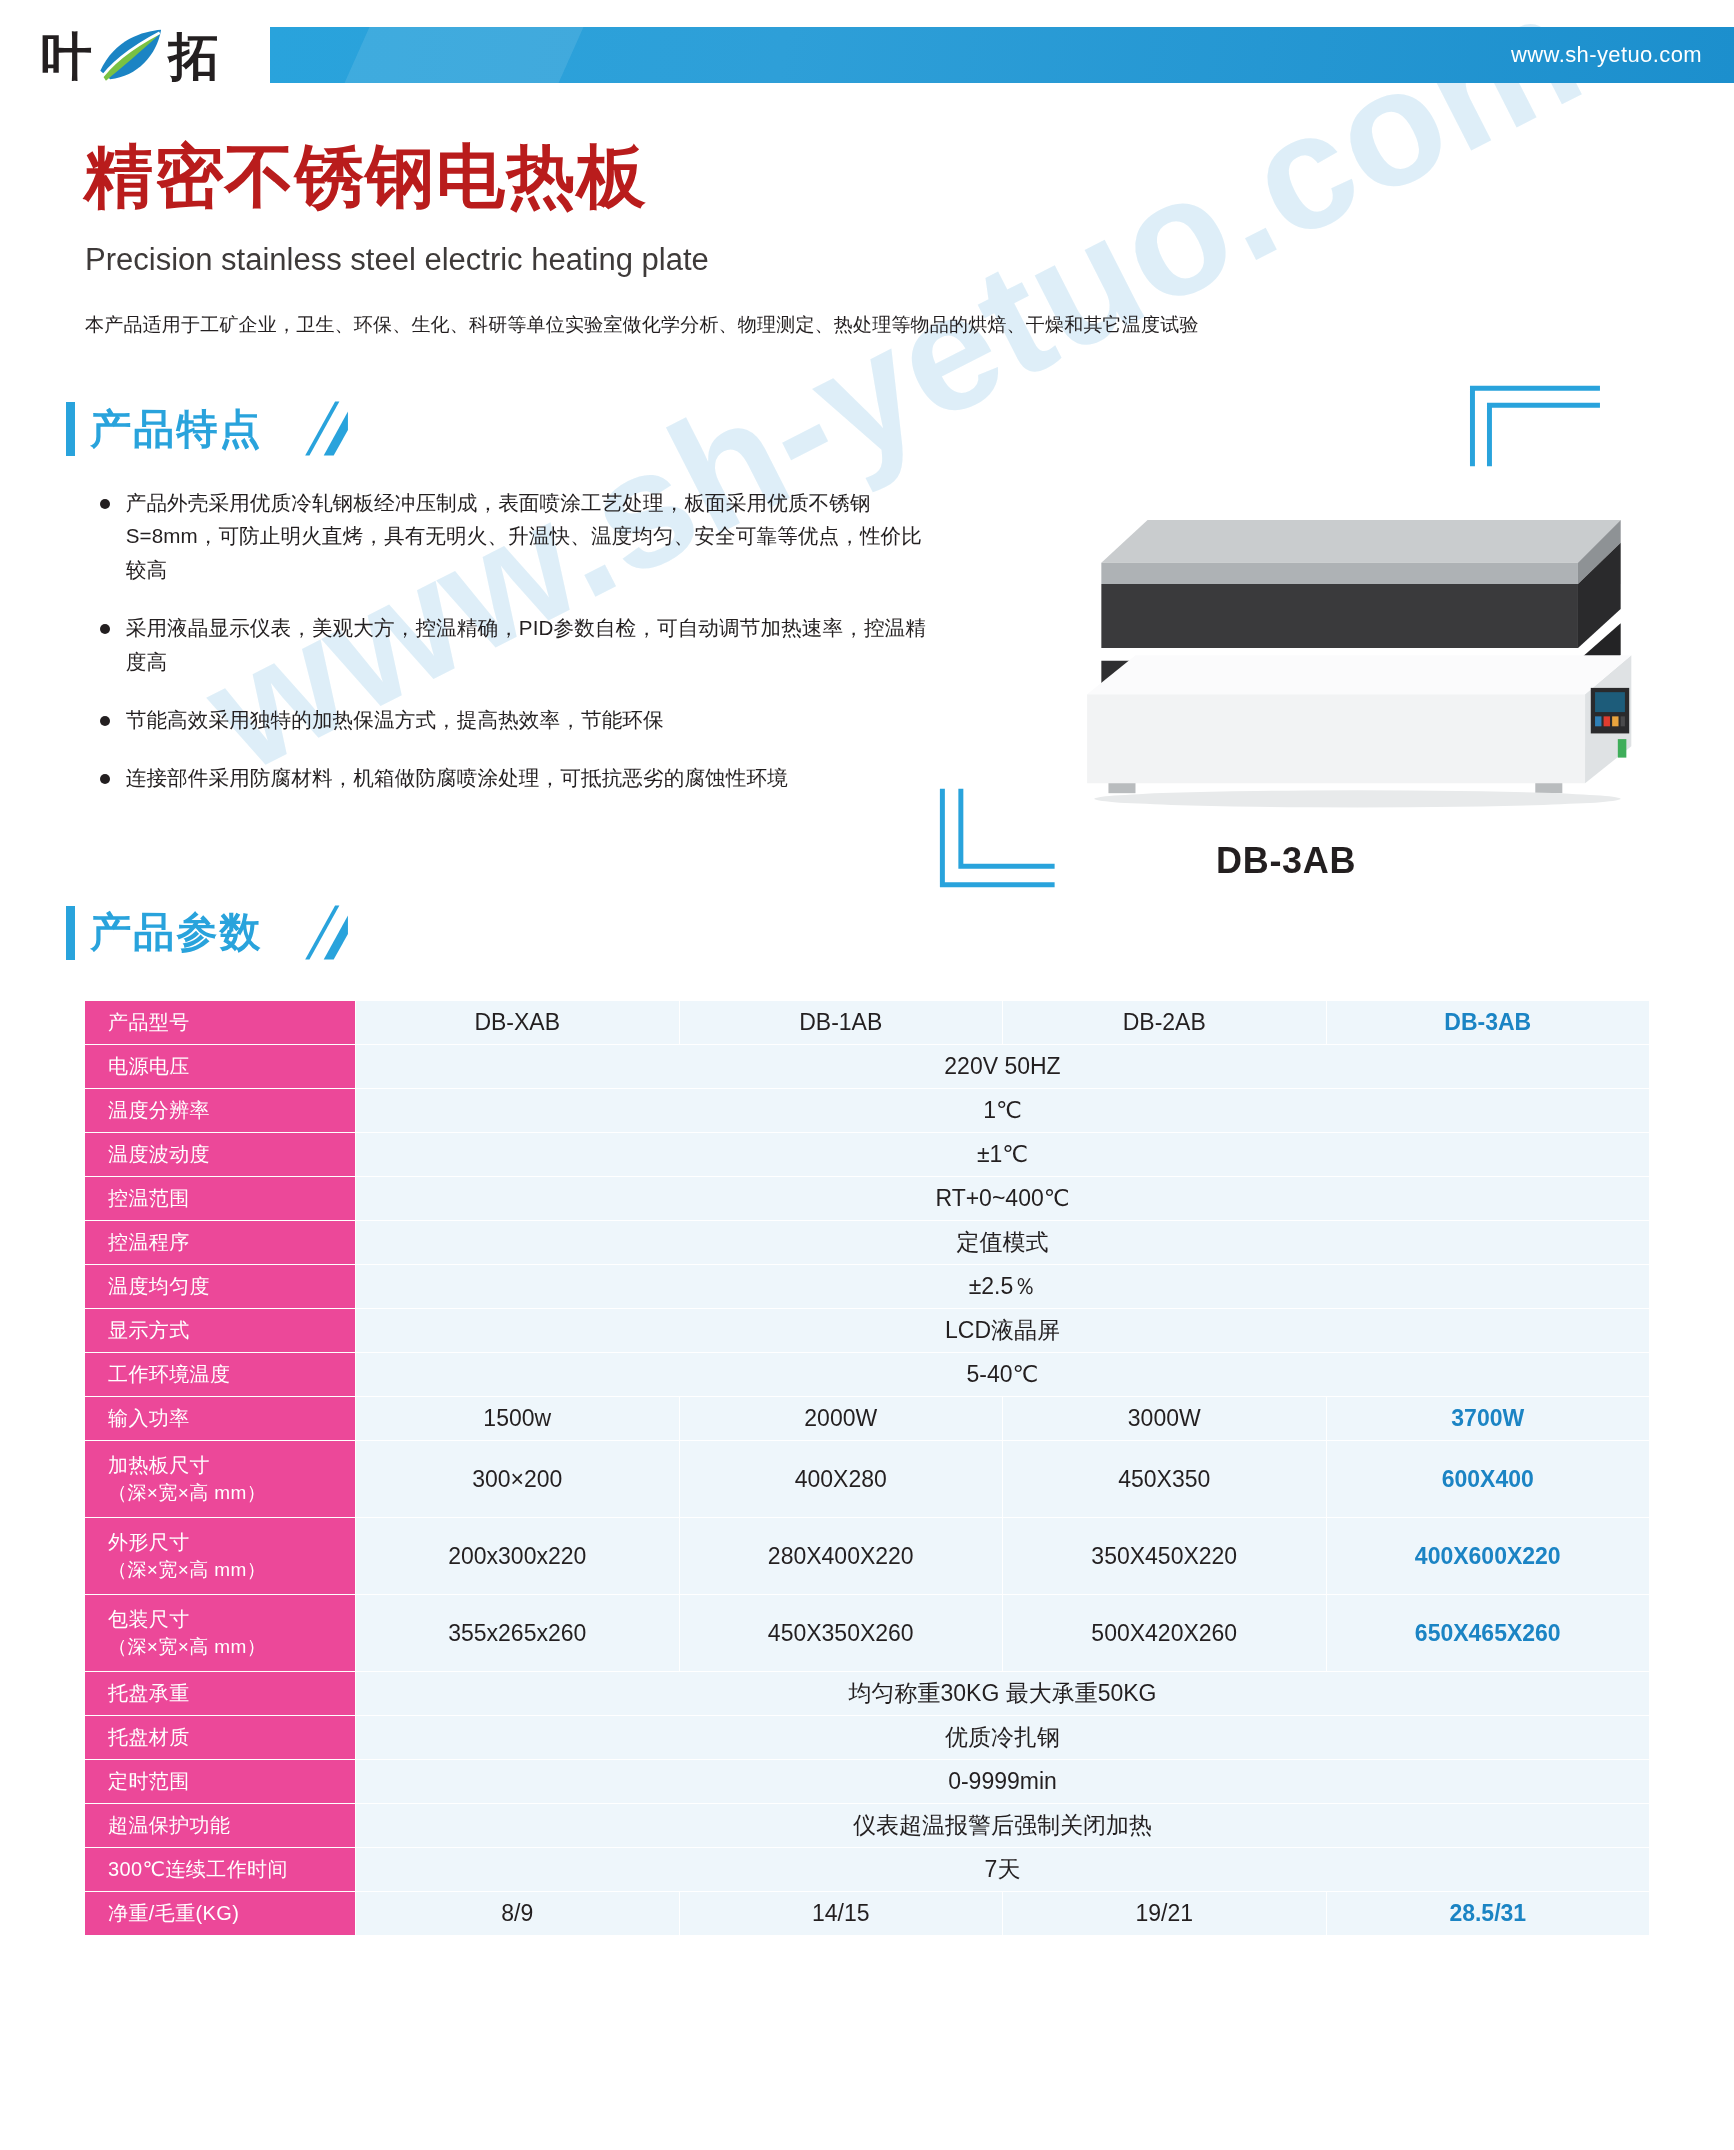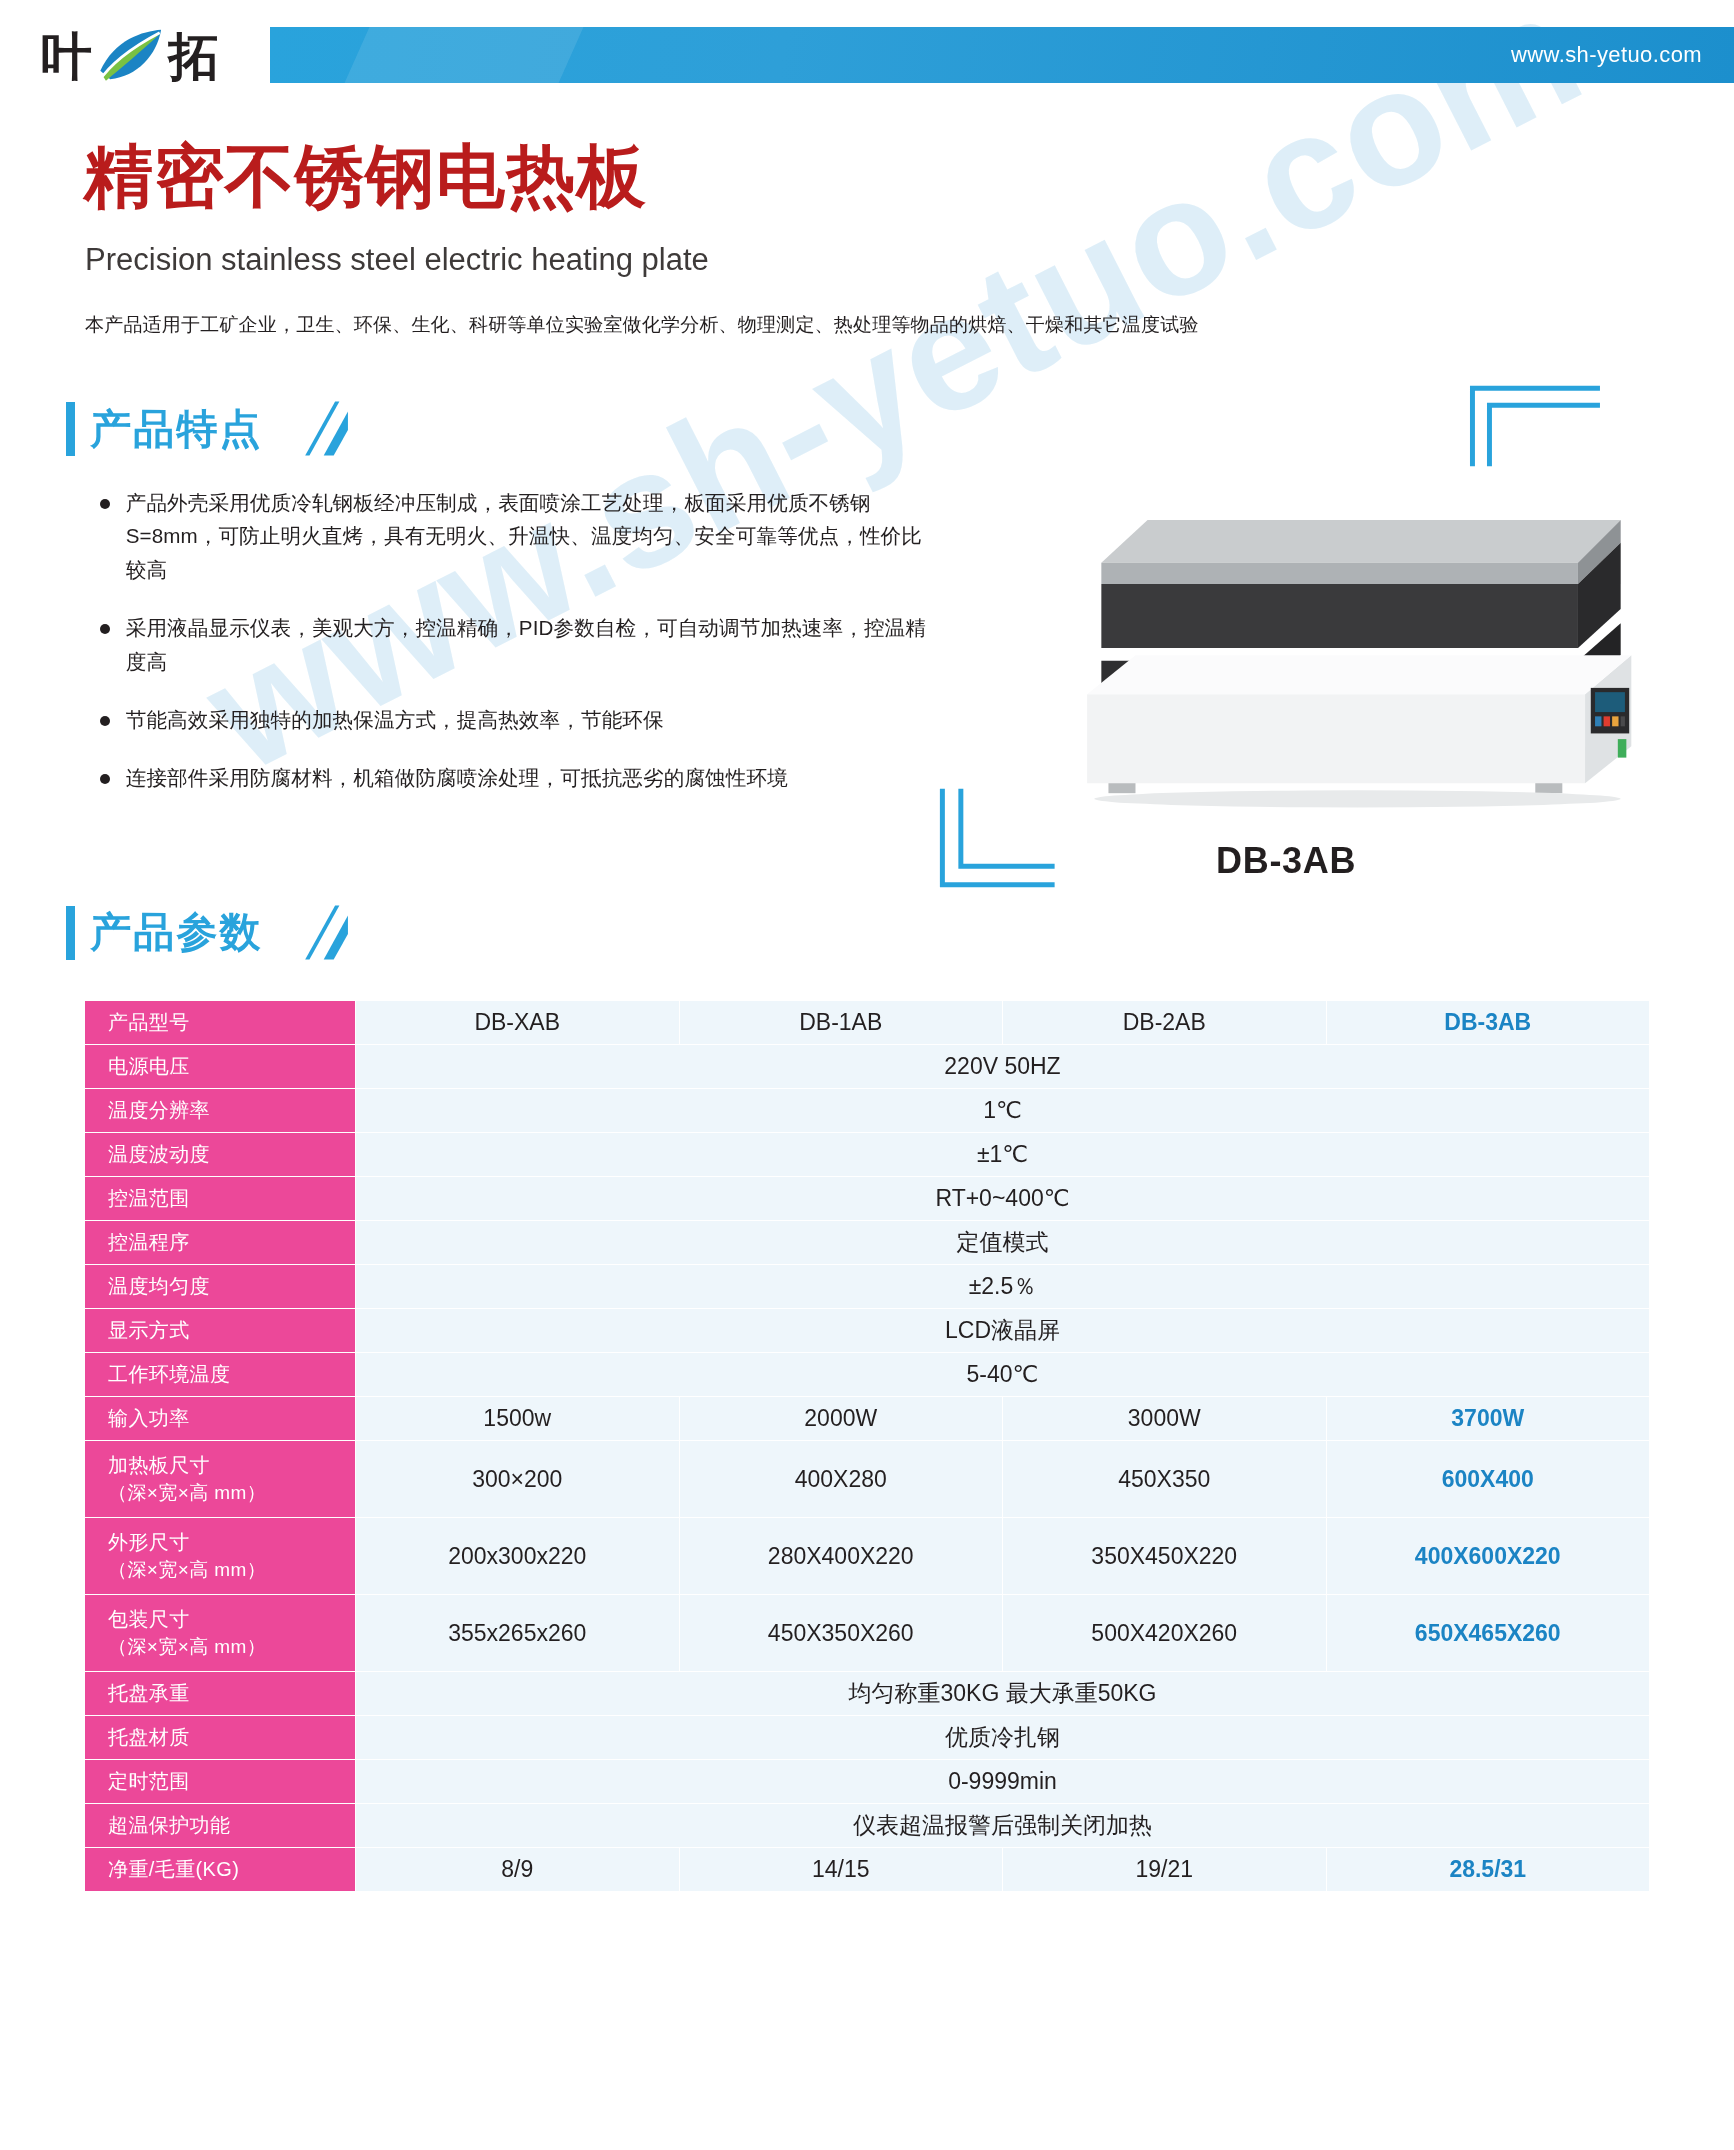--- a/index.html
+++ b/index.html
@@ -470,20 +470,24 @@
             <td class="val" colspan="4">优质冷扎钢</td>
           </tr>
           <tr>
             <td class="label">定时范围</td>
             <td class="val" colspan="4">0-9999min</td>
           </tr>
           <tr>
             <td class="label">超温保护功能</td>
             <td class="val" colspan="4">仪表超温报警后强制关闭加热</td>
           </tr>
+          <tr>
+            <td class="label">300℃连续工作时间</td>
+            <td class="val" colspan="4">7天</td>
+          </tr>
 
           <tr>
             <td class="label">净重/毛重(KG)</td>
             <td class="val">8/9</td>
             <td class="val">14/15</td>
             <td class="val">19/21</td>
             <td class="val hl">28.5/31</td>
           </tr>
         </tbody>
       </table>

